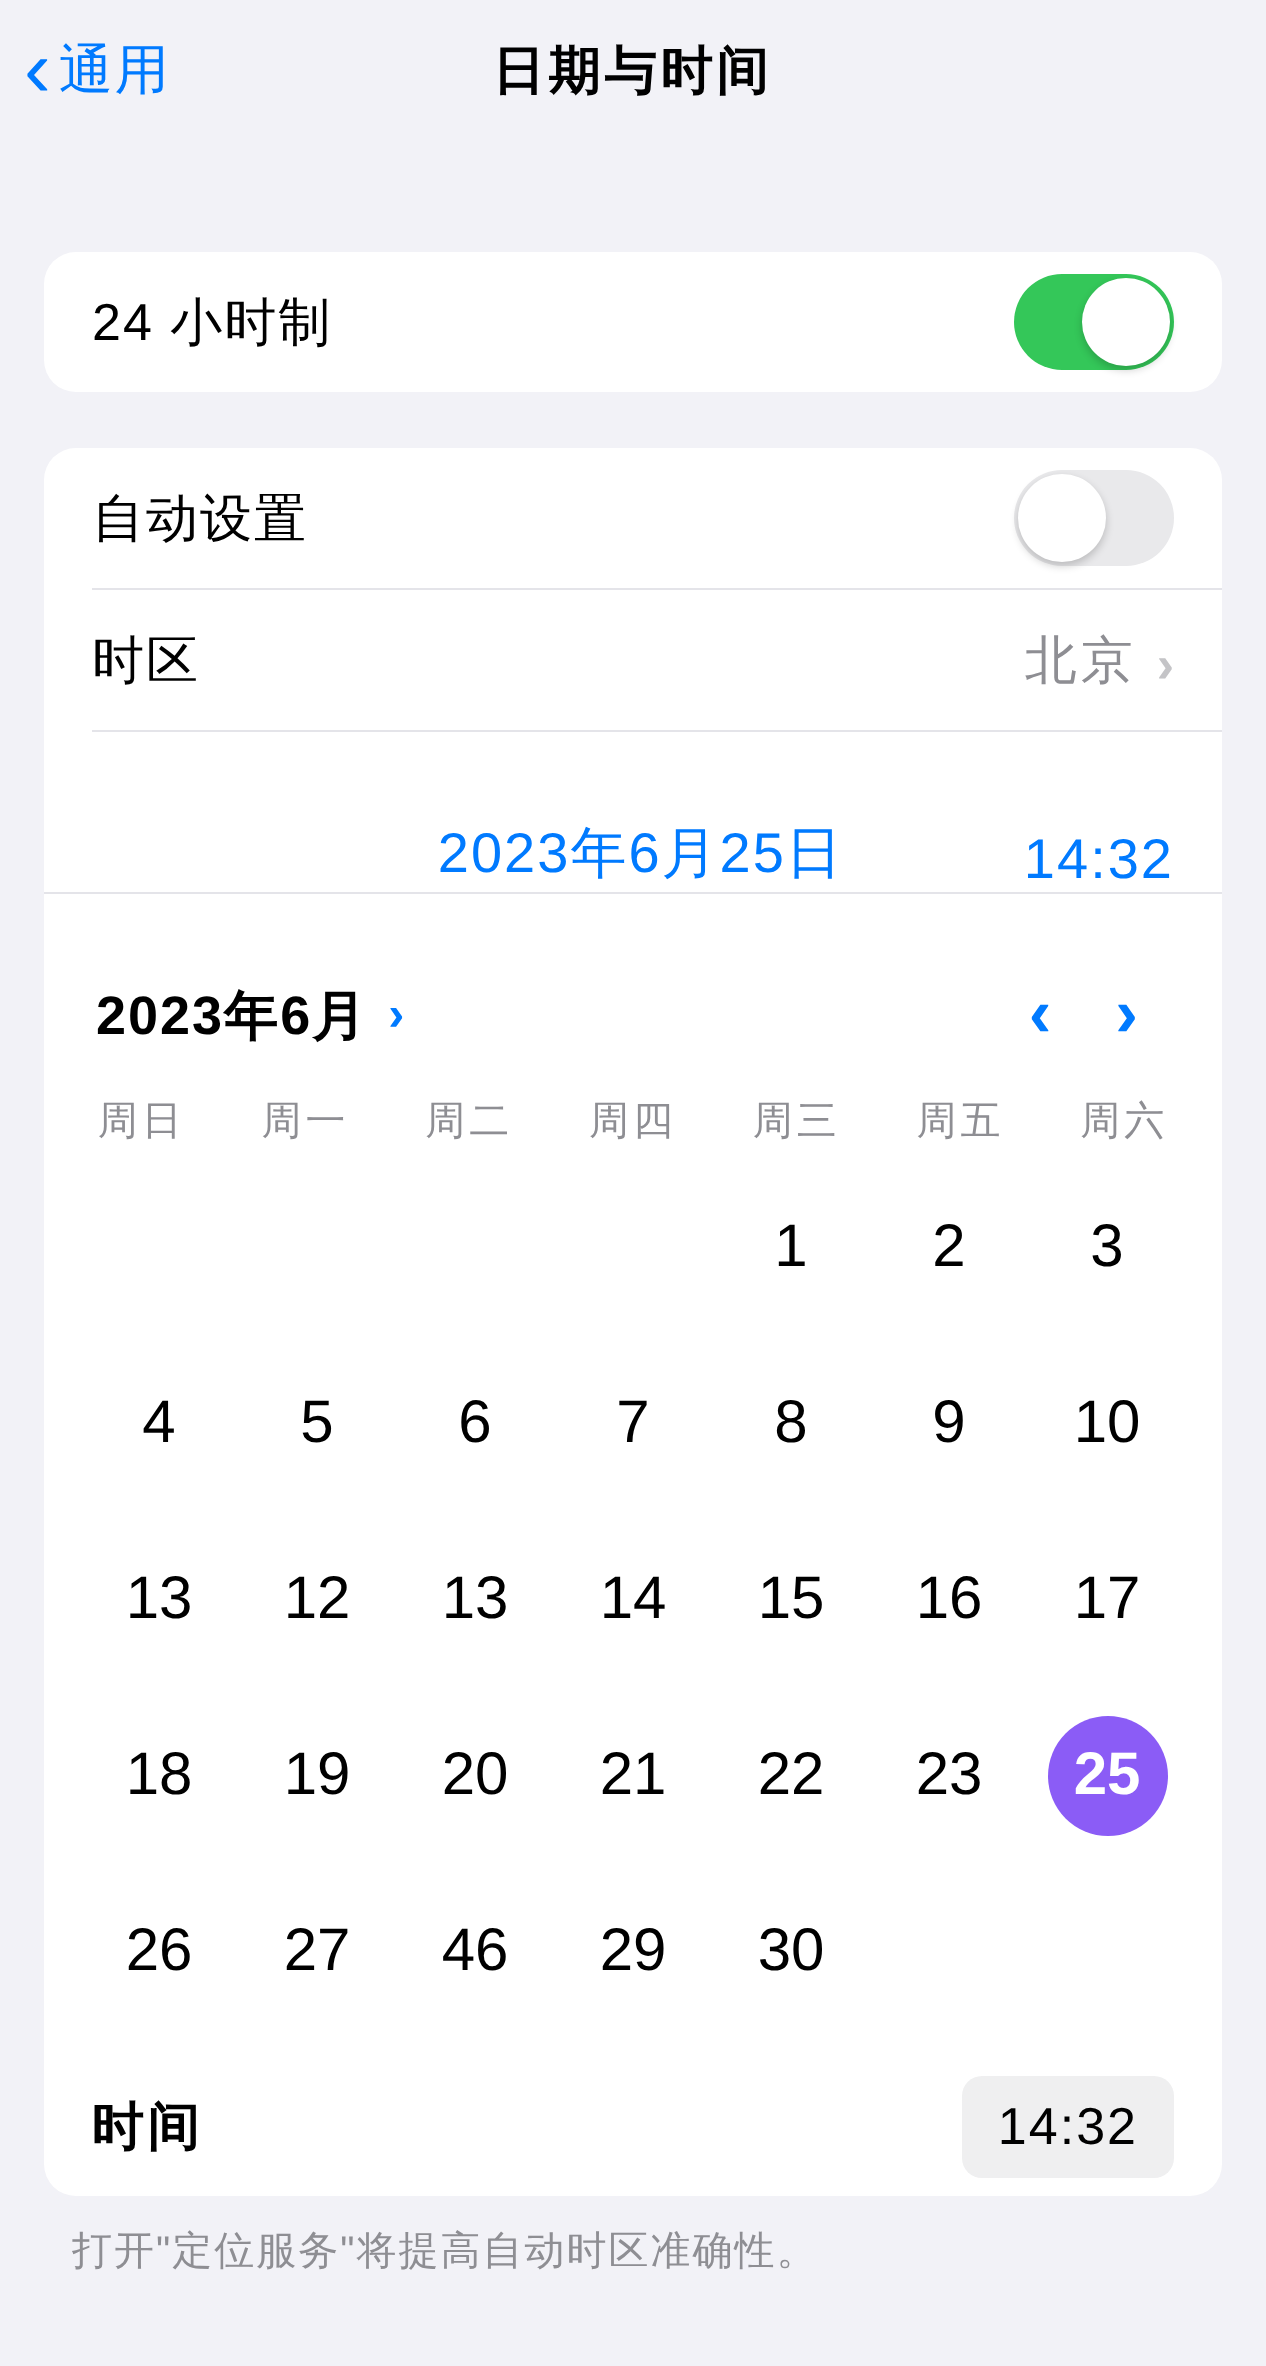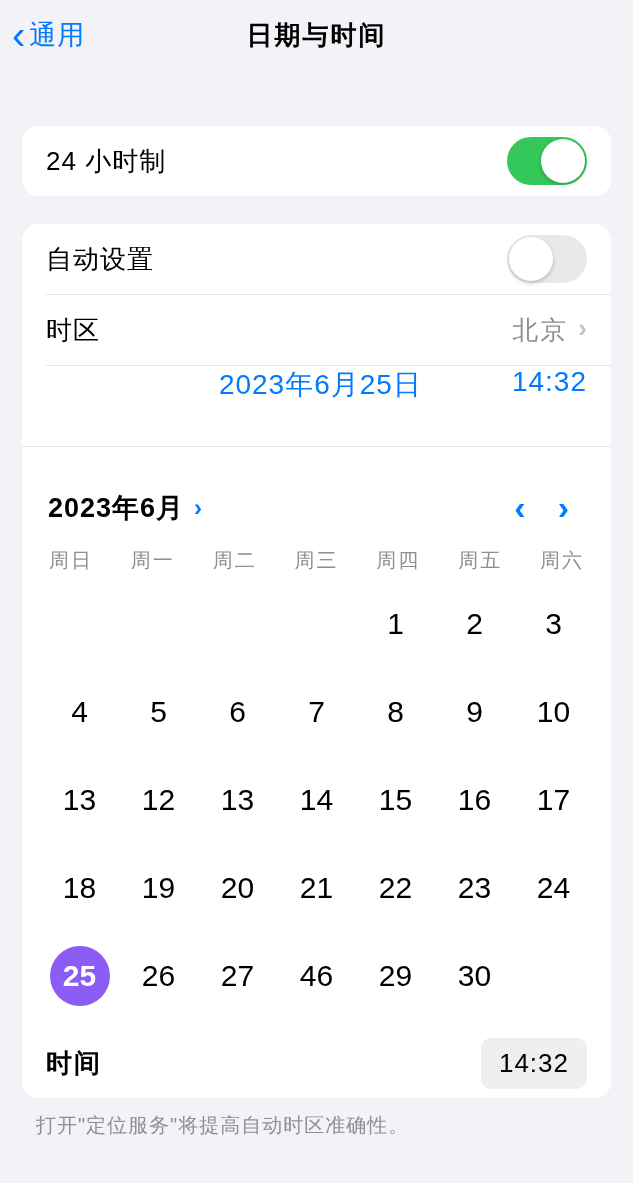--- a/index.html
+++ b/index.html
@@ -17,25 +17,25 @@
     .row-label { font-size: 26px; letter-spacing: 1px; }
     .sep { height: 1px; background: #e4e4e9; margin-left: 24px; }
 
     .switch { width: 80px; height: 48px; border-radius: 24px; position: relative; cursor: pointer; }
     .switch.on { background: #34c759; }
     .switch.off { background: #e9e9eb; }
     .knob { width: 44px; height: 44px; border-radius: 22px; background: #fff; position: absolute; top: 2px; box-shadow: 0 2px 4px rgba(0,0,0,0.2); }
     .switch.on .knob { right: 2px; }
     .switch.off .knob { left: 2px; }
 
-    .row-val { display: flex; align-items: flex-start; }
+    .row-val { display: flex; align-items: flex-end; }
     .val-text { font-size: 26px; color: #8e8e93; letter-spacing: 2px; }
     .chev { color: #c4c4c7; font-size: 26px; font-weight: 600; margin-left: 10px; }
 
-    .dt-row { display: flex; align-items: flex-start; justify-content: flex-end; padding: 0 24px; height: 80px; color: #007aff; font-size: 28px; }
+    .dt-row { display: flex; align-items: flex-end; justify-content: flex-end; padding: 0 24px; height: 80px; color: #007aff; font-size: 28px; }
     .dt-date { margin-right: 90px; letter-spacing: 1px; }
     .dt-time { letter-spacing: 1px; }
 
     .cal { padding: 18px 18px 22px; }
     .cal-head { display: flex; align-items: center; justify-content: space-between; padding: 0 8px 14px; margin-top: 23px; }
     .cal-month { display: flex; align-items: center; cursor: pointer; }
     .cal-month-text { font-size: 27px; font-weight: 600; letter-spacing: 1px; }
     .cal-month-chev { color: #007aff; margin-left: 10px; font-size: 24px; font-weight: 700; }
     .cal-nav { display: flex; align-items: center; }
     .cal-nav-btn { color: #007aff; font-size: 34px; font-weight: 600; cursor: pointer; padding: 0 16px; }
@@ -104,22 +104,22 @@
       </div>
       <div class="cal-nav">
         <span class="cal-nav-btn">‹</span>
         <span class="cal-nav-btn">›</span>
       </div>
     </div>
     <div class="weekdays" id="weekdays">
         <div class="cell">周日</div>
         <div class="cell">周一</div>
         <div class="cell">周二</div>
+        <div class="cell">周四</div>
         <div class="cell">周三</div>
-        <div class="cell">周四</div>
         <div class="cell">周五</div>
         <div class="cell">周六</div>
       </div>
     <div class="days" id="days">
         <div class="day"></div>
         <div class="day"></div>
         <div class="day"></div>
         <div class="day"></div>
         <div class="day">
           <div class="day-inner">1</div>
@@ -182,23 +182,20 @@
           <div class="day-inner">20</div>
         </div>
         <div class="day">
           <div class="day-inner">21</div>
         </div>
         <div class="day">
           <div class="day-inner">22</div>
         </div>
         <div class="day">
           <div class="day-inner">23</div>
-        </div>
-        <div class="day">
-          <div class="day-inner">24</div>
         </div>
         <div class="day selected">
           <div class="day-inner">25</div>
         </div>
         <div class="day">
           <div class="day-inner">26</div>
         </div>
         <div class="day">
           <div class="day-inner">27</div>
         </div>

